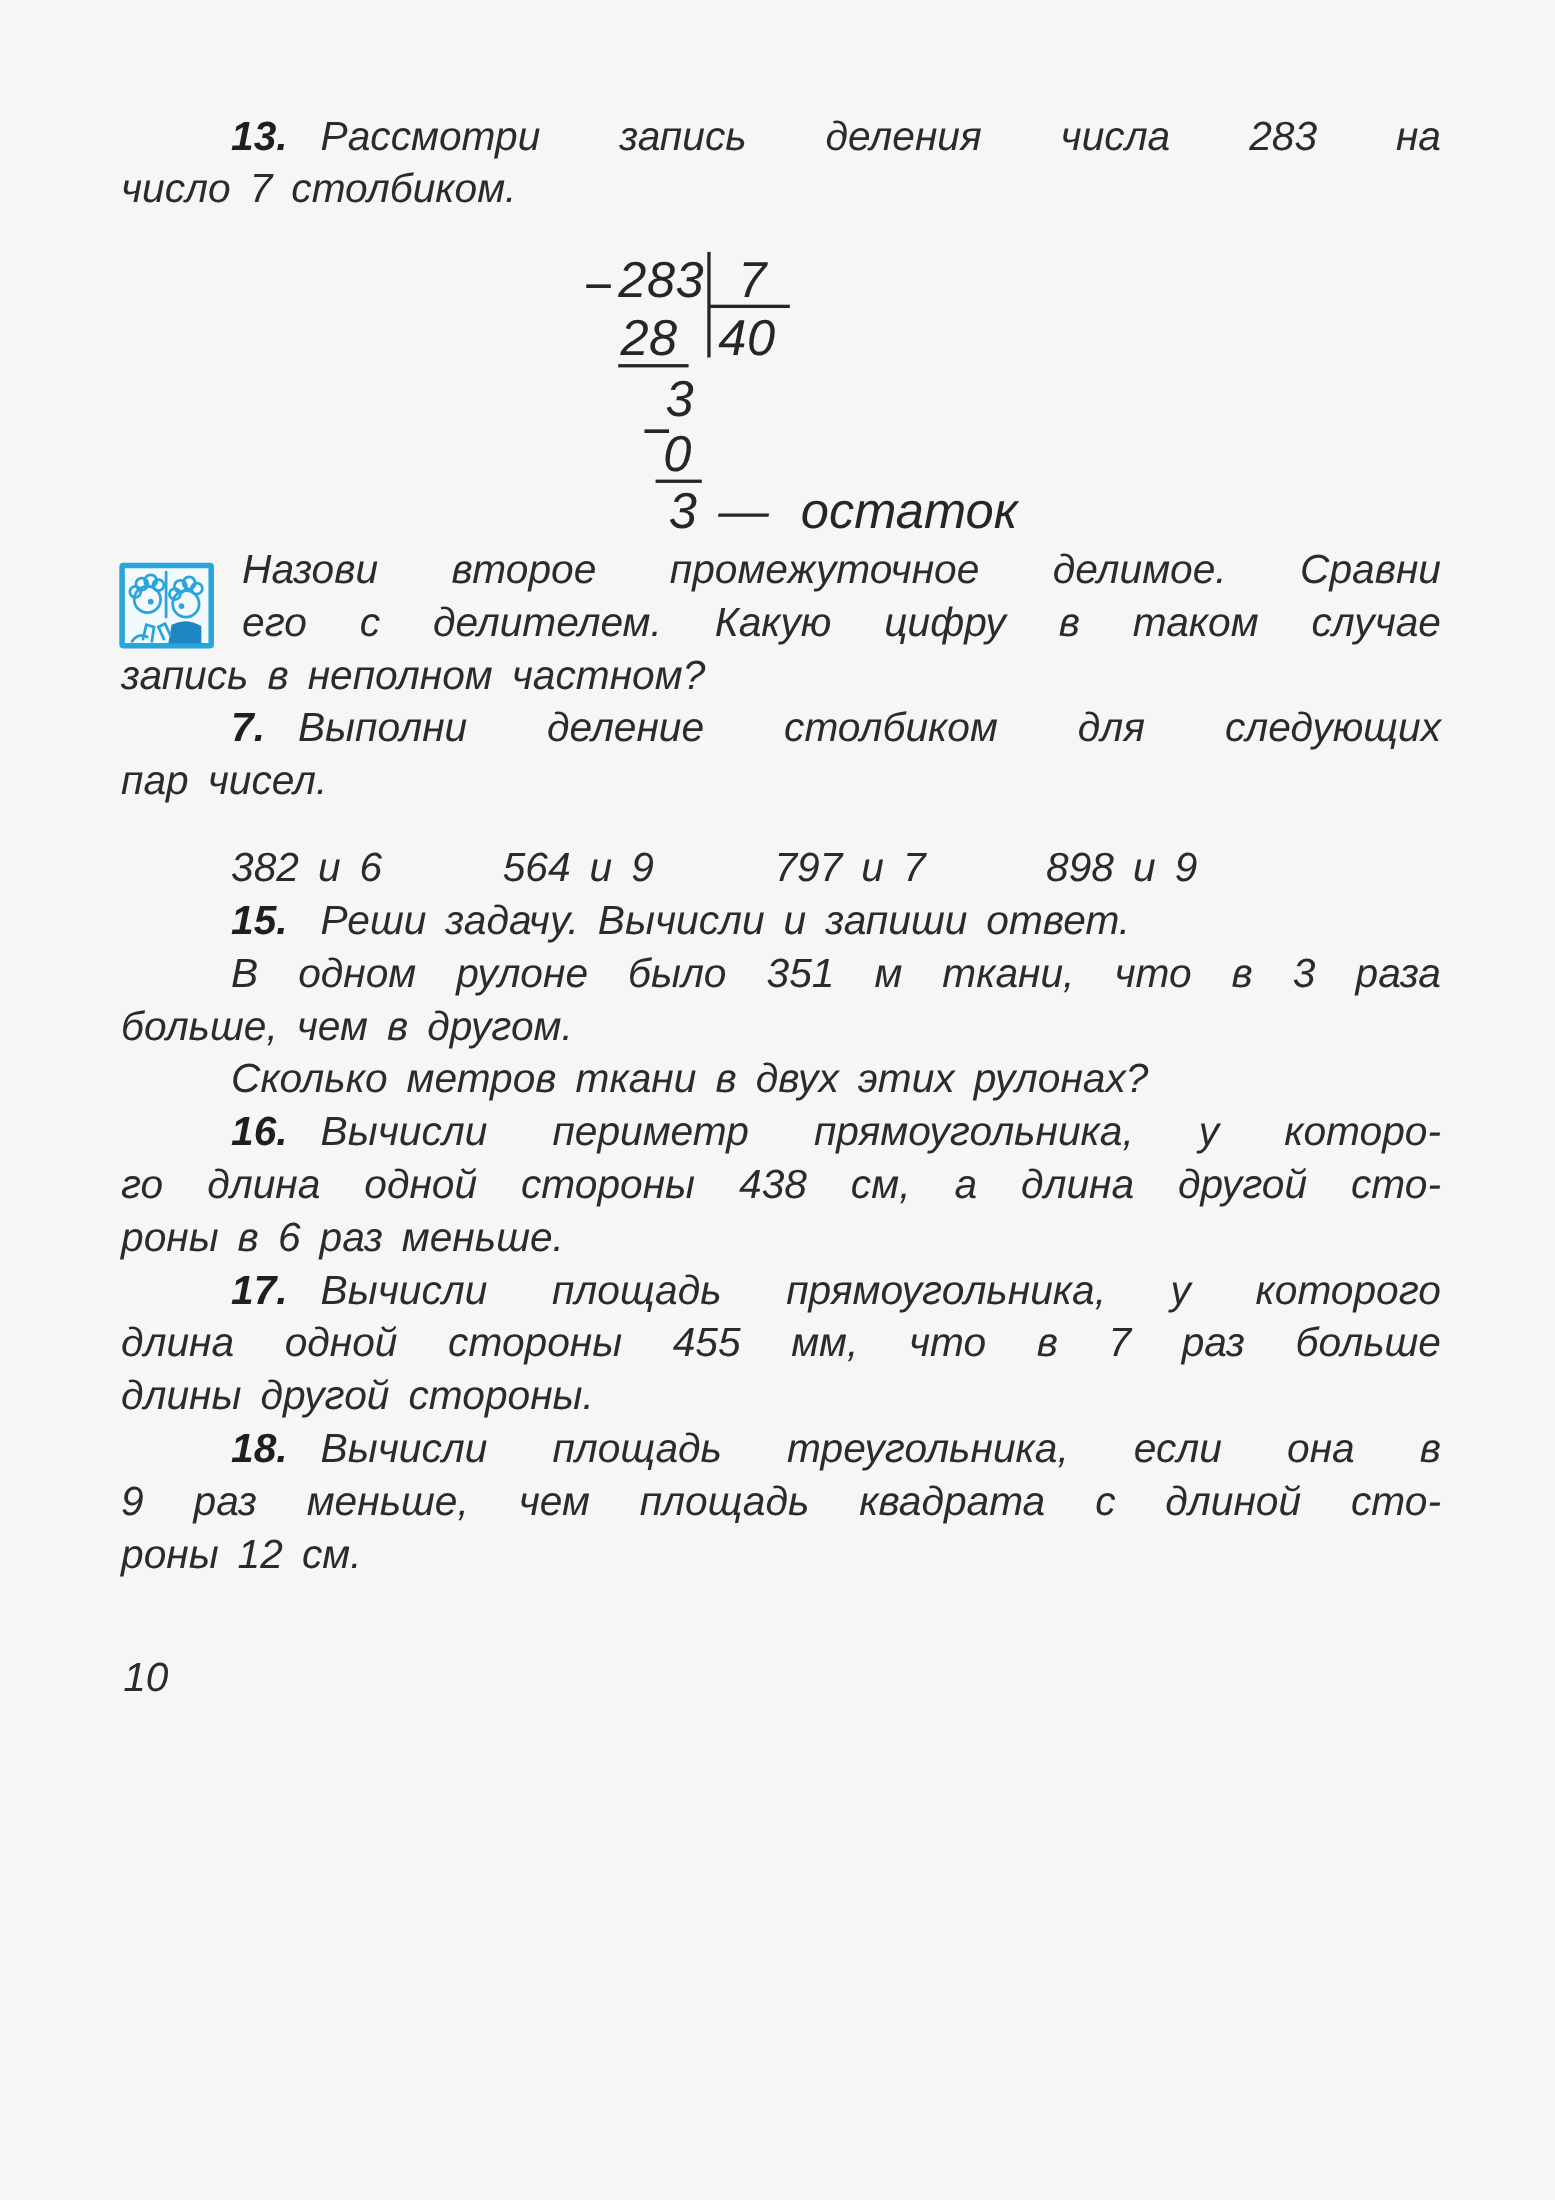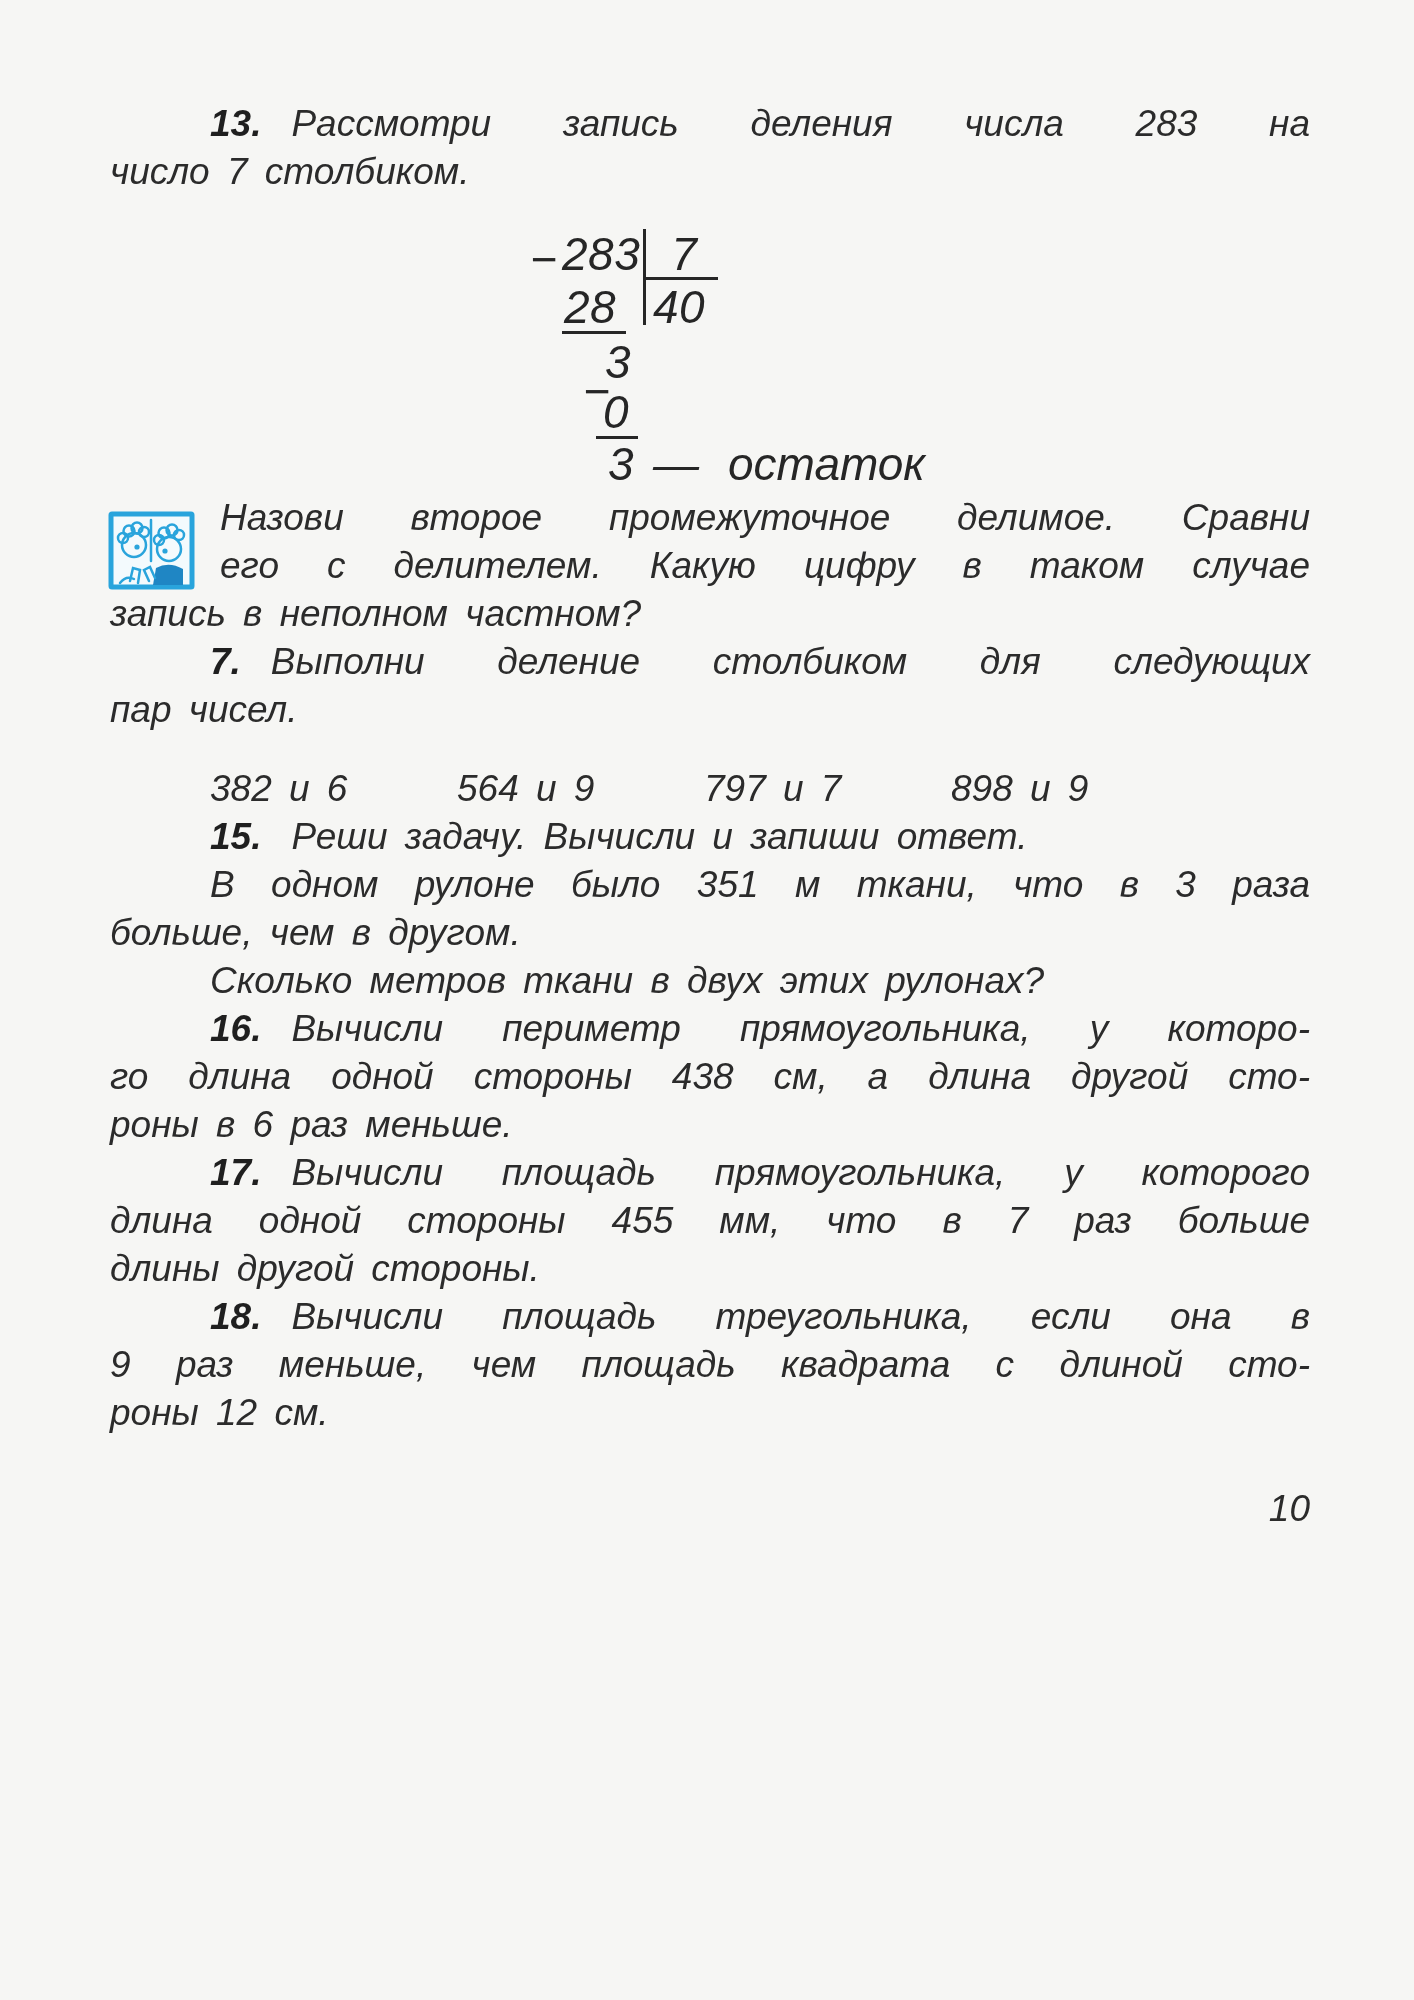--- a/index.html
+++ b/index.html
@@ -65,21 +65,21 @@
   .icon-stroke { fill: none; stroke: #29a4dc; stroke-width: 2.5; stroke-linecap: round; }
   .icon-border { fill: #f3fafd; stroke: #29a4dc; stroke-width: 5; }
   .icon-fill { fill: #1f86c4; stroke: none; }
   .icon-dot { fill: #29a4dc; stroke: none; }
 
   
   .pairs { padding-left: 100px; font-size: 37px; line-height: 48px; }
   .pair { display: inline-block; width: 247px; word-spacing: 7px; }
   .pair:last-child { width: auto; margin-top: 31px; }
 
-  .page-num { margin-top: 48px; font-size: 37px; line-height: 48px; padding-left: 2px; color: #2b2b2b; text-align: right; }
+  .page-num { margin-top: 64px; font-size: 37px; line-height: 48px; padding-left: 2px; color: #2b2b2b; }
 </style>
 </head>
 <body>
 
 <div class="content">
 
   <section class="block">
     <div class="line j indent"><span class="pnum">13.</span><span>Рассмотри запись деления числа 283 на</span></div>
     <div class="line">число 7 столбиком.</div>
   </section>

